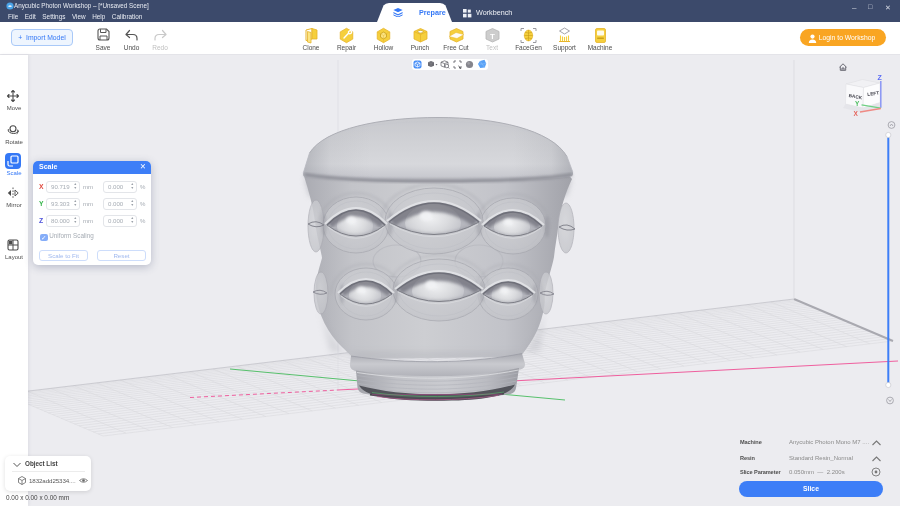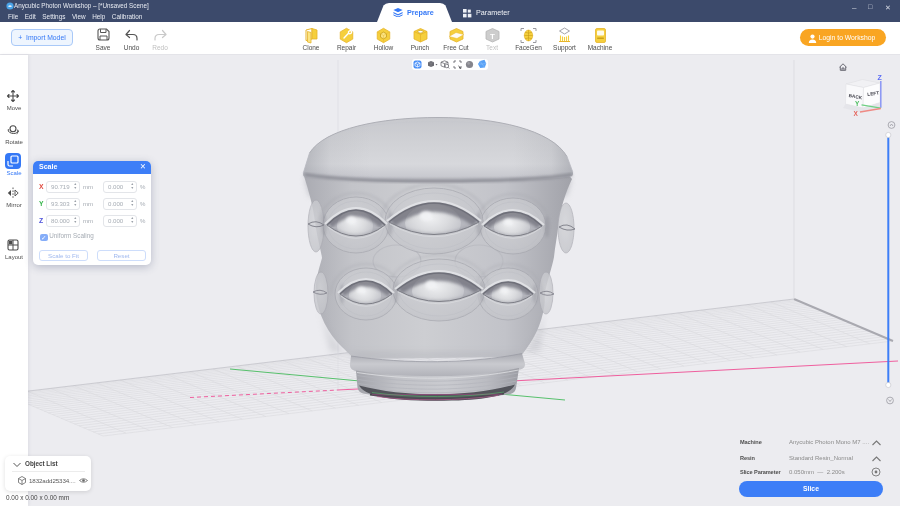--- a/index.html
+++ b/index.html
@@ -360,21 +360,21 @@
     <path d="M0.4 4.1 L5 6.2 L9.6 4.1 L9.6 5.3 L5 7.4 L0.4 5.3 Z" fill="#3478f6"></path>
     <path d="M0.4 6.9 L5 9 L9.6 6.9" fill="none" stroke="#3478f6" stroke-width="1"></path>
   </svg>
   <div id="tabp-text">Prepare</div>
   <svg class="abs" style="left:463px;top:9px" width="9" height="9">
     <rect x="0" y="0" width="3.6" height="3.6" fill="#eef1f7"></rect>
     <rect x="4.8" y="0.6" width="3" height="3" fill="#eef1f7"></rect>
     <rect x="0" y="4.8" width="3.6" height="3.6" fill="#eef1f7"></rect>
     <rect x="4.8" y="4.8" width="3.6" height="3.6" fill="#eef1f7"></rect>
   </svg>
-  <div id="tabw-text">Parameter</div>
+  <div id="tabw-text">Workbench</div>
 
   <div id="toolbar"></div>
   <div id="importbtn">+&nbsp; Import Model</div>
   <svg class="abs" style="left:96.5px;top:28px" width="13" height="13">
       <path d="M1 3 Q1 1 3 1 L9.5 1 L12 3.5 L12 10 Q12 12 10 12 L3 12 Q1 12 1 10 Z" stroke="#555" stroke-width="1.1" fill="none"></path>
       <path d="M3.5 1.2 L3.5 4.5 L9 4.5 L9 1.2" stroke="#555" stroke-width="1" fill="none"></path>
       <path d="M3 12 L3 8 L10 8 L10 12" stroke="#555" stroke-width="1" fill="none"></path>
     </svg>
   <div class="tblbl" style="left:83px">Save</div>
   <svg class="abs" style="left:124px;top:28px" width="15" height="13">
@@ -591,21 +591,21 @@
 .abs { position:absolute; }
 
 
 #titlebar { position:absolute; left:0; top:0; width:900px; height:22px; background:#3c4a6b; }
 #apptitle { position:absolute; left:14px; top:2px; font-size:6.3px; color:#e9ecf3; }
 #menubar { position:absolute; left:8px; top:12.5px; font-size:6.4px; color:#e9ecf3; }
 #menubar span { margin-right:6.5px; }
 #winctl span { position:absolute; color:#d7dbe5; font-size:8px; top:2.5px; }
 
 
-#tabp-text { position:absolute; left:407px; top:8px; color:#3478f6; font-size:7.2px; font-weight:bold; }
+#tabp-text { position:absolute; left:419px; top:8px; color:#3478f6; font-size:7.2px; font-weight:bold; }
 #tabw-text { position:absolute; left:476px; top:8px; color:#f2f4f8; font-size:7.2px; }
 
 
 #toolbar { position:absolute; left:0; top:22px; width:900px; height:33px; background:#ffffff; border-bottom:1px solid #e4e4e9; }
 #importbtn { position:absolute; left:11px; top:29px; width:62px; height:17px; background:#eef5fe; border:1px solid #a9c9f8; border-radius:4px; color:#3478f6; font-size:6.8px; text-align:center; line-height:15px; }
 .tblbl { position:absolute; top:43.5px; font-size:6.5px; color:#4c4c4c; width:40px; text-align:center; }
 .tblbl.dis { color:#bfbfbf; }
 #loginbtn { position:absolute; left:800px; top:29px; width:86px; height:17px; background:#f9a522; border-radius:8.5px; color:#fff; font-size:6.8px; text-align:center; line-height:17px; padding-left:8px; }
 
 

